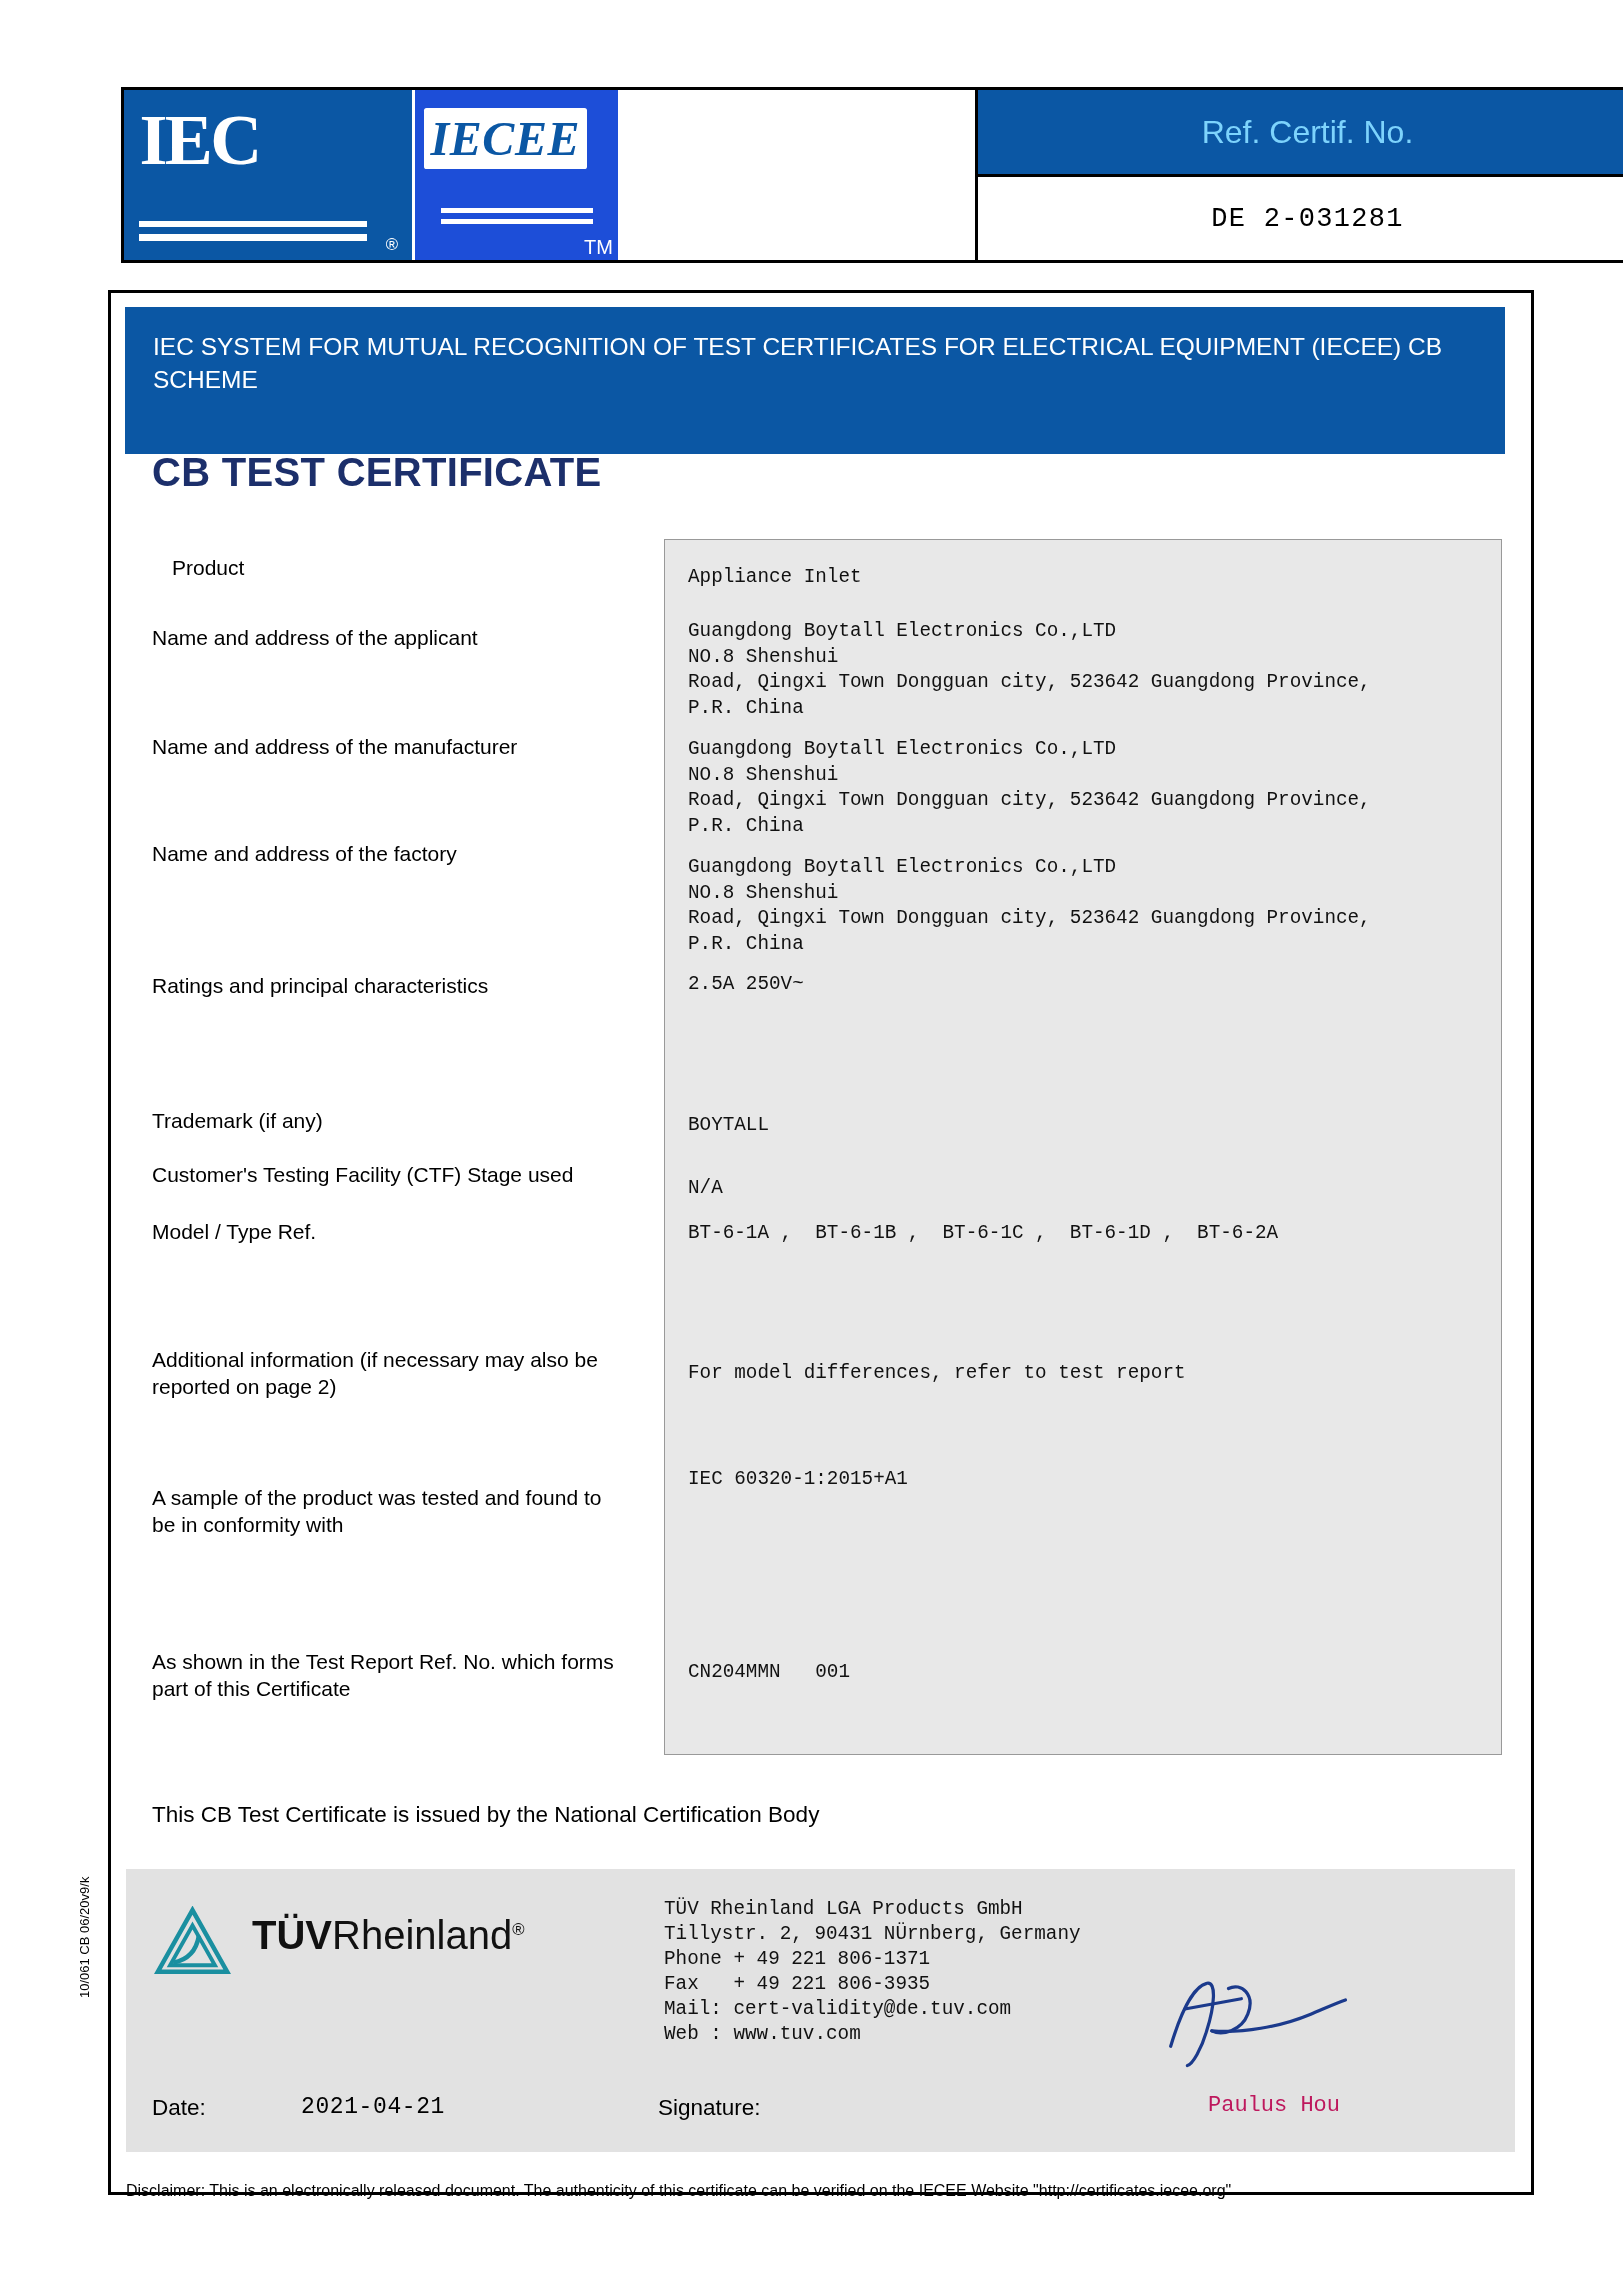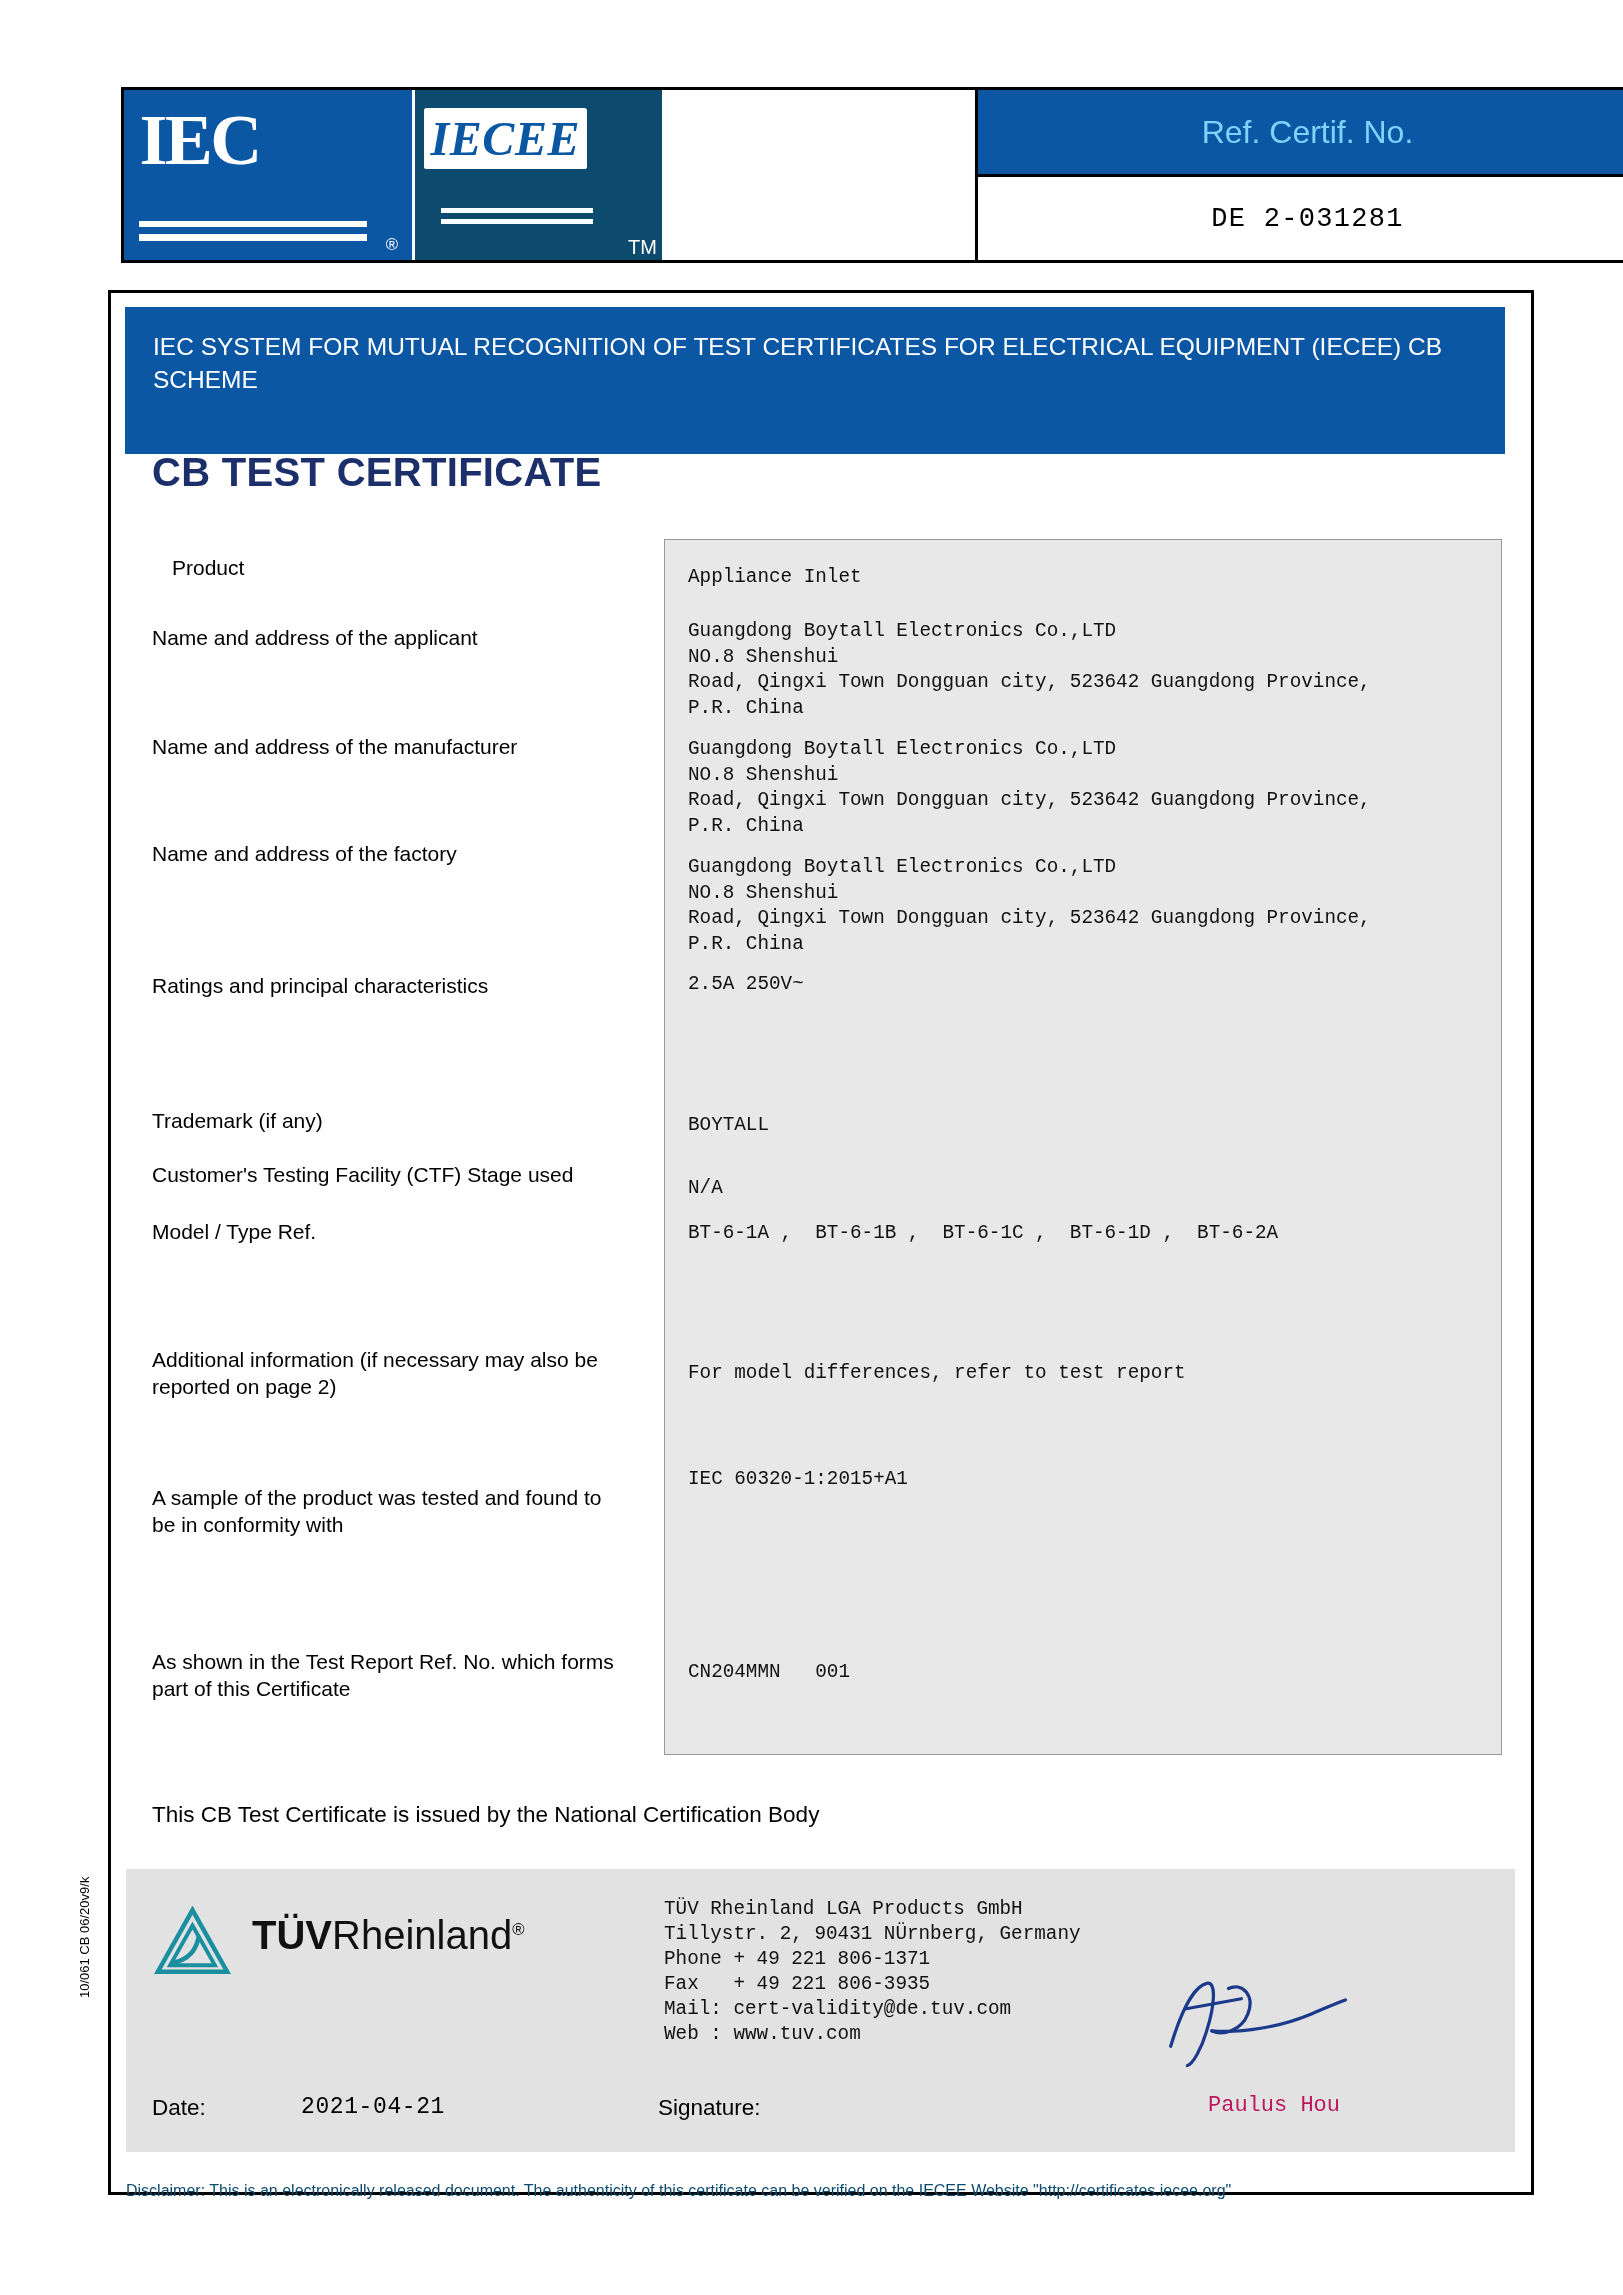--- a/index.html
+++ b/index.html
@@ -41,24 +41,23 @@
     align-items: stretch;
     background: #fff;
   }
   .iec-box {
     width: 288px;
     background: #0b57a4;
     position: relative;
   }
   .iecee-box {
     width: 203px;
-    background: #0c4a6e;
+    background: #1d4ed8;
     position: relative;
     border-left: 3.9px solid #fff;
-    padding-left: 44px;
   }
   .iec-text {
     position: absolute;
     left: 15.4px;
     top: 14px;
     color: #fff;
     font-family: "Liberation Serif", serif;
     font-weight: bold;
     font-size: 72px;
     letter-spacing: -2.6px;
@@ -295,21 +294,21 @@
     width: 212px;
     height: 116px;
   }
 
   
   .disclaimer {
     position: absolute;
     left: 126px;
     top: 2182px;
     font-size: 16px;
-    color: #0c4a6e;
+    color: #000000;
     font-family: "Liberation Sans", sans-serif;
   }
   .sidecode {
     position: absolute;
     left: 77px;
     top: 1998px;
     font-size: 13px;
     color: #000;
     transform: rotate(-90deg);
     transform-origin: left top;

